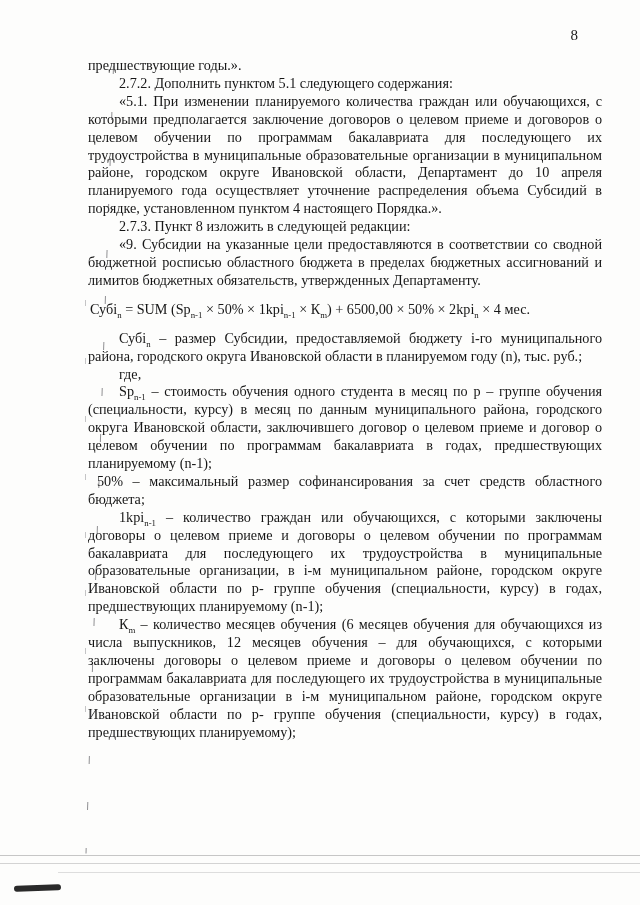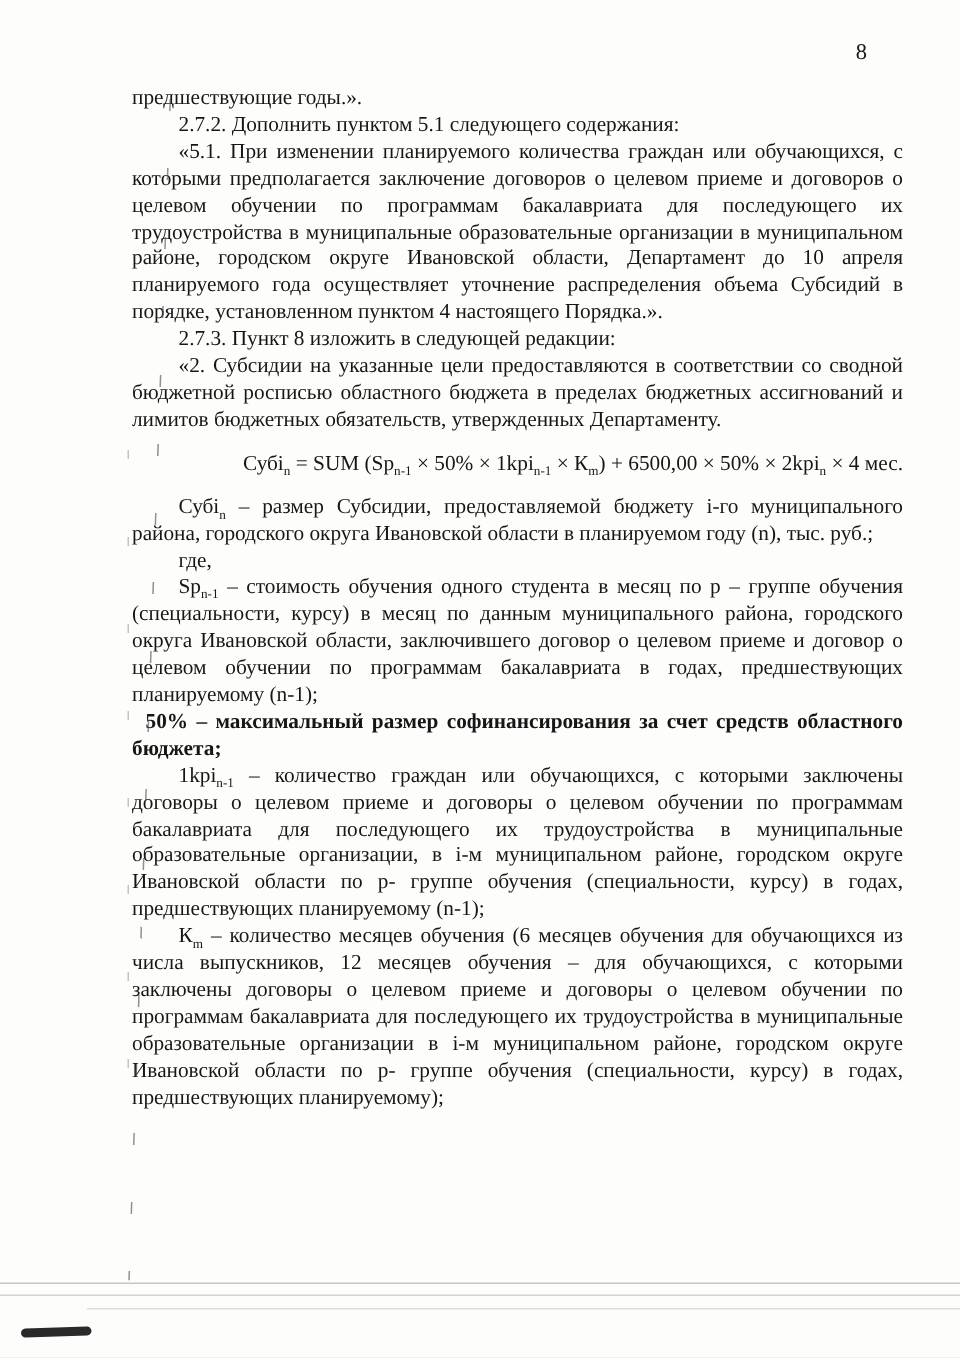--- a/index.html
+++ b/index.html
@@ -30,24 +30,24 @@
     top: 57px;
     width: 514px;
     font-size: 14.2px;
     line-height: 17.9px;
     text-align: justify;
   }
   .content p {
     margin: 0;
   }
   .content p.indent { text-indent: 31px; font-family: Liberation Serif, serif; }
-  .content p.indent-sm { text-indent: 9px; font-weight: bold; }
+  .content p.indent-sm { text-indent: 9px; }
   .content p.plain { text-indent: 0; }
   .content p.formula {
-    text-align: right;
+    text-align: left;
     text-indent: 2px;
     margin: 11px 0 11px 0;
     white-space: nowrap;
   }
   .content sub {
     font-size: 0.62em;
     line-height: 0;
   }
   
   .artifact { position: absolute; pointer-events: none; }
@@ -99,21 +99,21 @@
 
 <div class="page">
 
   <div class="page-number">8</div>
 
   <div class="content">
       <p class="plain"><span>предшествующие годы.».</span></p>
       <p class="indent"><span>2.7.2. Дополнить пунктом 5.1 следующего содержания:</span></p>
       <p class="indent"><span>«5.1. При изменении планируемого количества граждан или обучающихся, с которыми предполагается заключение договоров о целевом приеме и договоров о целевом обучении по программам бакалавриата для последующего их трудоустройства в муниципальные образовательные организации в муниципальном районе, городском округе Ивановской области, Департамент до 10 апреля планируемого года осуществляет уточнение распределения объема Субсидий в порядке, установленном пунктом 4 настоящего Порядка.».</span></p>
       <p class="indent"><span>2.7.3. Пункт 8 изложить в следующей редакции:</span></p>
-      <p class="indent"><span>«2. Субсидии на указанные цели предоставляются в соответствии со сводной бюджетной росписью областного бюджета в пределах бюджетных ассигнований и лимитов бюджетных обязательств, утвержденных Департаменту.</span></p>
+      <p class="indent"><span>«9. Субсидии на указанные цели предоставляются в соответствии со сводной бюджетной росписью областного бюджета в пределах бюджетных ассигнований и лимитов бюджетных обязательств, утвержденных Департаменту.</span></p>
       <p class="formula"><span>Субi</span><sub>n</sub><span> = SUM (Sp</span><sub>n-1</sub><span> × 50% × 1kpi</span><sub>n-1</sub><span> × К</span><sub>m</sub><span>) + 6500,00 × 50% × 2kpi</span><sub>n</sub><span> × 4 мес.</span></p>
       <p class="indent"><span>Субi</span><sub>n</sub><span> – размер Субсидии, предоставляемой бюджету i-го муниципального района, городского округа Ивановской области в планируемом году (n), тыс. руб.;</span></p>
       <p class="indent"><span>где,</span></p>
       <p class="indent"><span>Sp</span><sub>n-1</sub><span> – стоимость обучения одного студента в месяц по р – группе обучения (специальности, курсу) в месяц по данным муниципального района, городского округа Ивановской области, заключившего договор о целевом приеме и договор о целевом обучении по программам бакалавриата в годах, предшествующих планируемому (n-1);</span></p>
       <p class="indent-sm"><span>50% – максимальный размер софинансирования за счет средств областного бюджета;</span></p>
       <p class="indent"><span>1kpi</span><sub>n-1</sub><span> – количество граждан или обучающихся, с которыми заключены договоры о целевом приеме и договоры о целевом обучении по программам бакалавриата для последующего их трудоустройства в муниципальные образовательные организации, в i-м муниципальном районе, городском округе Ивановской области по р- группе обучения (специальности, курсу) в годах, предшествующих планируемому (n-1);</span></p>
       <p class="indent"><span>К</span><sub>m</sub><span> – количество месяцев обучения (6 месяцев обучения для обучающихся из числа выпускников, 12 месяцев обучения – для обучающихся, с которыми заключены договоры о целевом приеме и договоры о целевом обучении по программам бакалавриата для последующего их трудоустройства в муниципальные образовательные организации в i-м муниципальном районе, городском округе Ивановской области по р- группе обучения (специальности, курсу) в годах, предшествующих планируемому);</span></p>
     </div>
 
   <div class="artifact vline-main"></div>

